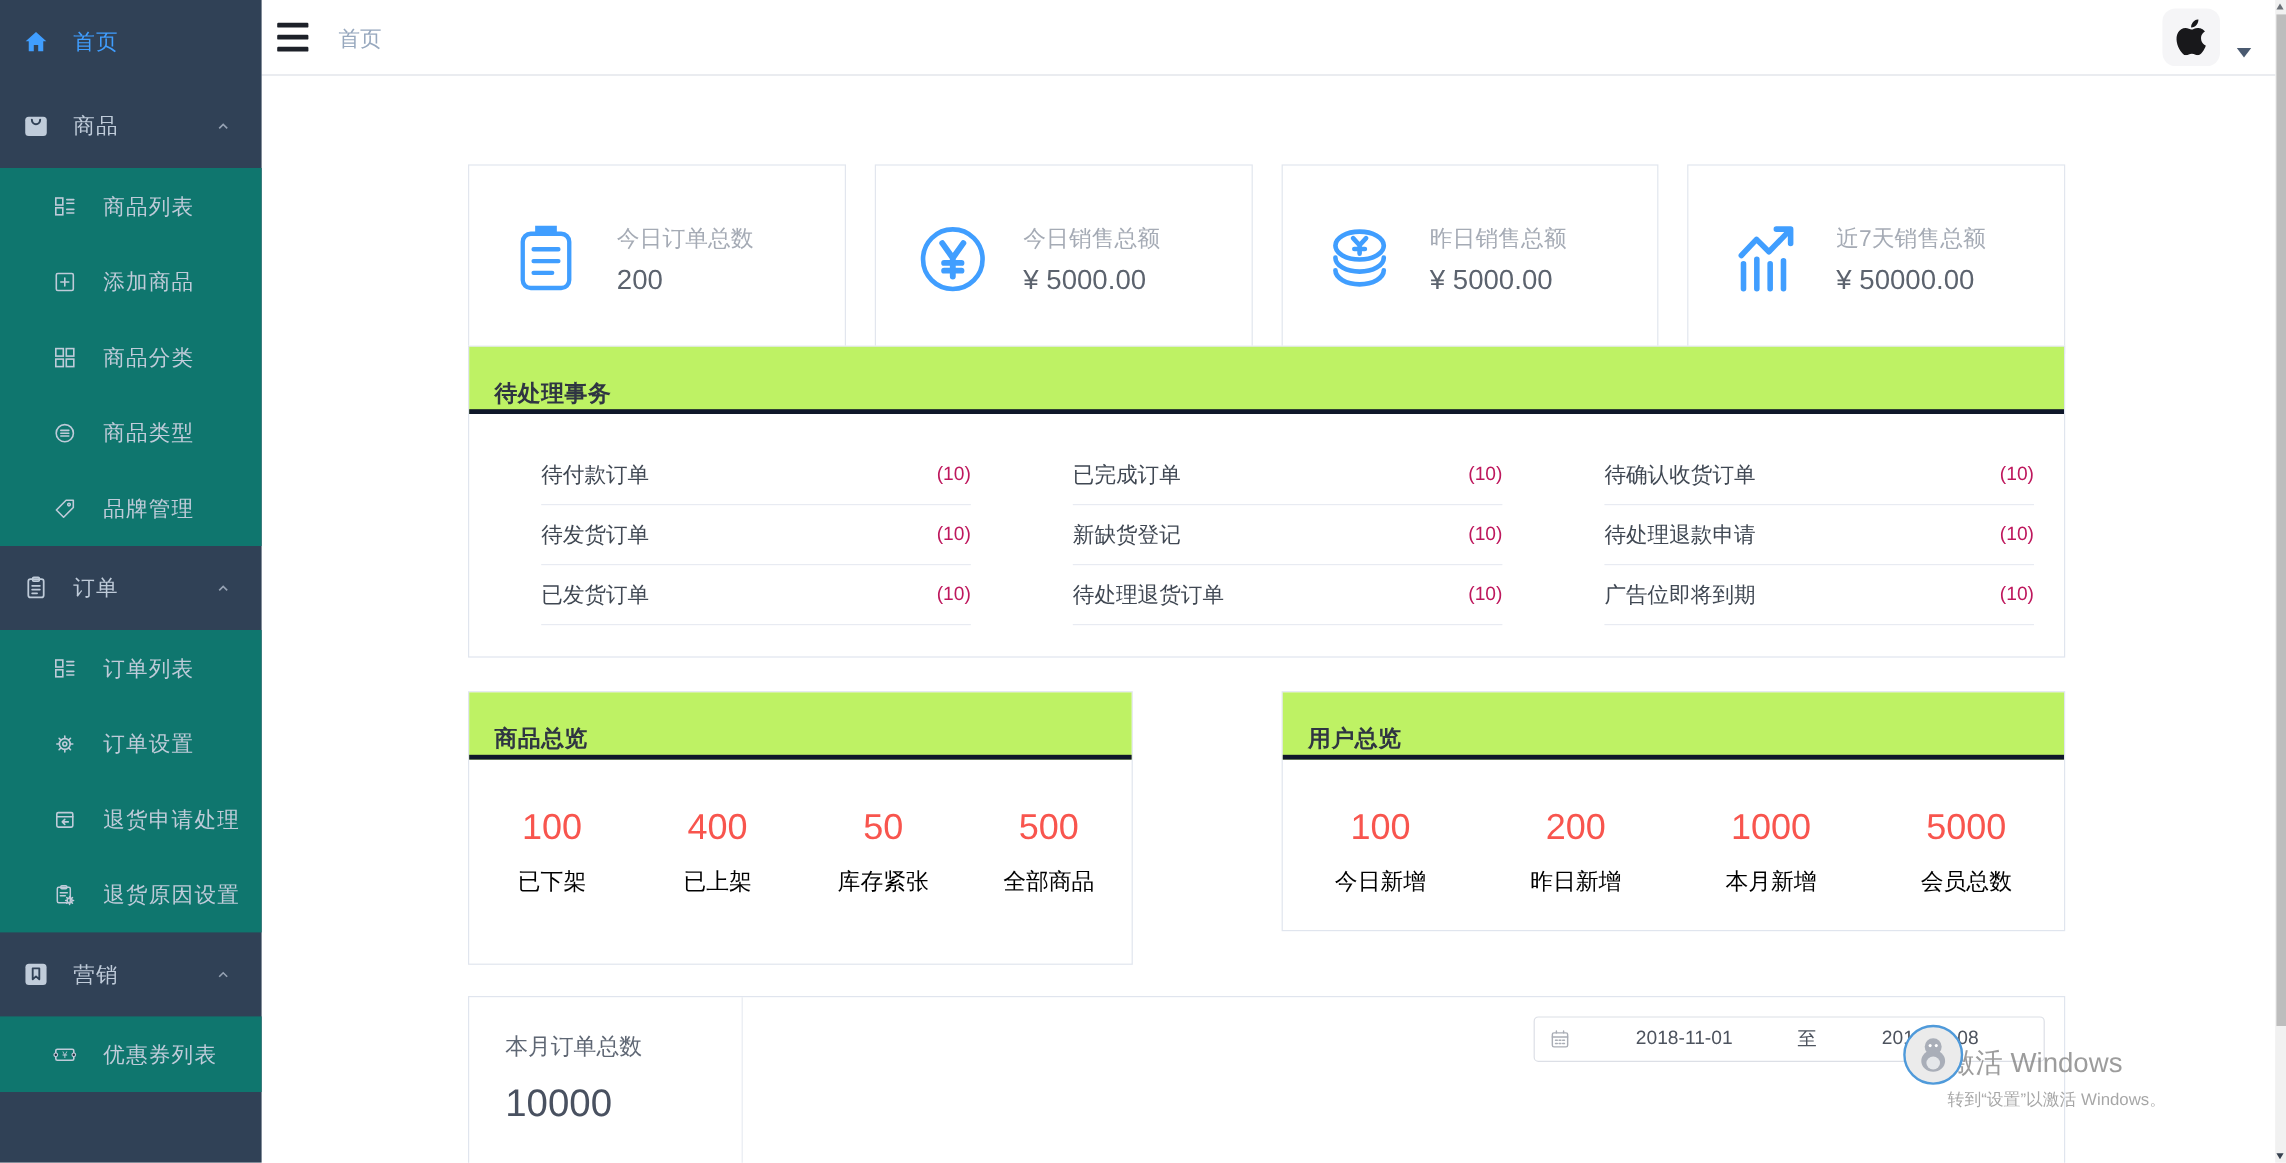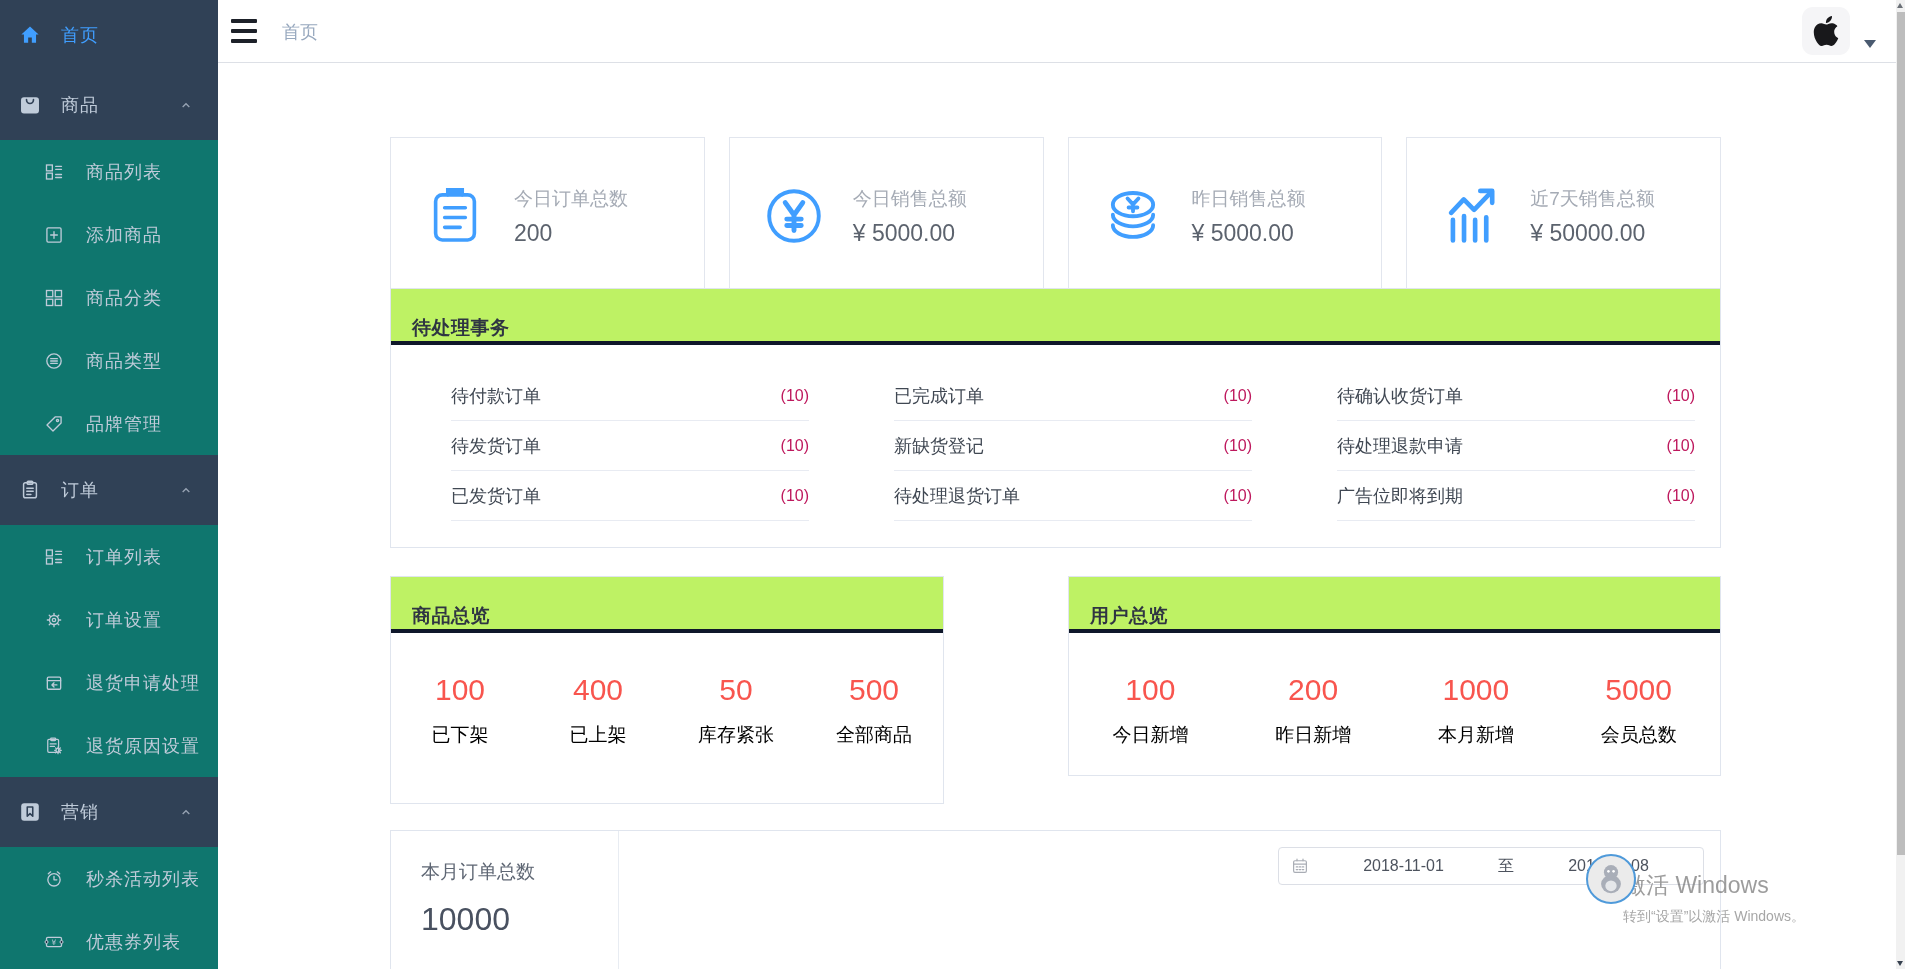--- a/index.html
+++ b/index.html
@@ -212,30 +212,20 @@
       <path d="M9 6.5 V16.5 l3-2.7 3 2.7 V6.5 Z" fill="none" stroke="#304156" stroke-width="1.7" stroke-linejoin="round"></path>
     </svg>
     <span class="menu-label">营销</span>
     <svg class="chev" viewBox="0 0 24 24">
       <polyline points="7 15 12 10 17 15" fill="none" stroke="#96a2b3" stroke-width="2"></polyline>
     </svg>
   </div>
   <div class="submenu">
     <div class="submenu-item">
       <svg class="icon" viewBox="0 0 24 24">
-        <g fill="none" stroke="#bfcbd9" stroke-width="1.6" stroke-linecap="round">
-          <circle cx="12" cy="13" r="7.4"></circle>
-          <path d="M12 13 V8.8 M12 13 h3.4"></path>
-          <path d="M5.2 5.8 8 3.4 M18.8 5.8 16 3.4"></path>
-        </g>
-      </svg>
-      <span class="menu-label">秒杀活动列表</span>
-    </div>
-    <div class="submenu-item">
-      <svg class="icon" viewBox="0 0 24 24">
         <rect x="3" y="6.5" width="18" height="11" rx="1.5" fill="none" stroke="#bfcbd9" stroke-width="1.6"></rect>
         <circle cx="3" cy="12" r="1.8" fill="#1f2d3d" stroke="#bfcbd9" stroke-width="1.2"></circle>
         <circle cx="21" cy="12" r="1.8" fill="#1f2d3d" stroke="#bfcbd9" stroke-width="1.2"></circle>
         <text x="12" y="15.4" font-size="9" fill="#bfcbd9" text-anchor="middle" font-family="DejaVu Sans">¥</text>
       </svg>
       <span class="menu-label">优惠券列表</span>
     </div>
   </div>
 </div>
 

